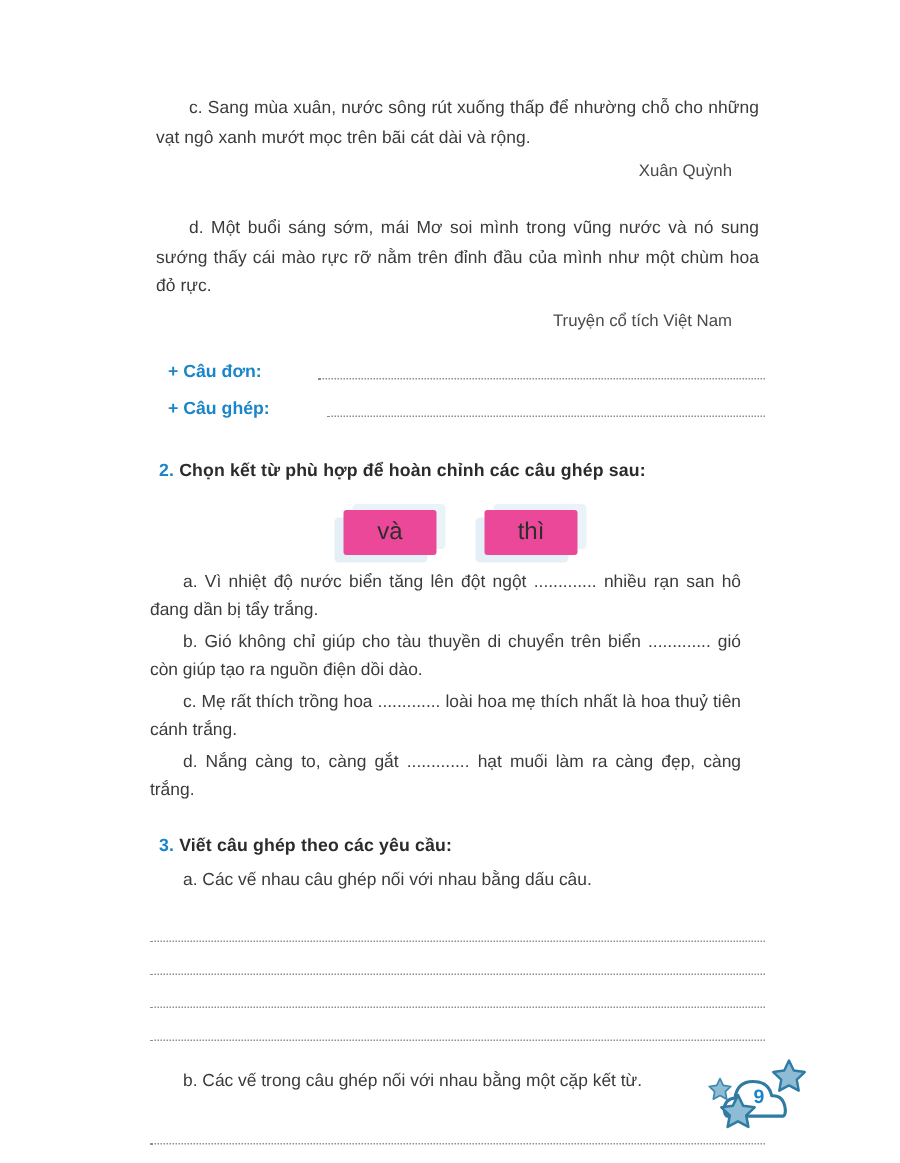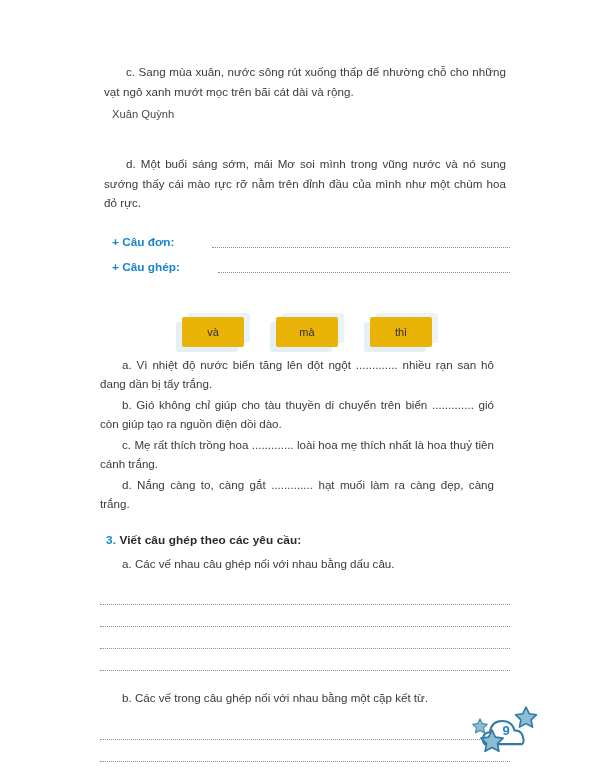--- a/index.html
+++ b/index.html
@@ -40,23 +40,23 @@
     text-indent: 22px;
     color: #3a3a3a;
     margin: 4px;
     letter-spacing: 0.05px;
   }
   .para + .attrib { margin-top: 5px; }
 
   .attrib {
     font-size: 11.2px;
     line-height: 16px;
-    text-align: left;
+    text-align: right;
     color: #4a4a4a;
-    margin: 12px;
+    margin: 0;
     padding-right: 22px;
   }
 
   .gap-a { height: 16px; }
 
   
   .fill-row {
     display: flex;
     align-items: flex-end;
     font-size: 11.6px;
@@ -129,26 +129,26 @@
     background: #e3f0f6;
     border-radius: 3px;
     opacity: 0.8;
   }
   .card {
     position: absolute;
     left: 0;
     top: 0;
     width: 62px;
     height: 30px;
-    background: #eab308;
+    background: #ec4899;
     border-radius: 2px;
     display: flex;
     align-items: center;
     justify-content: center;
-    font-size: 11px;
+    font-size: 16px;
     color: #2d2d2d;
     z-index: 3;
   }
 
   
   .item {
     font-size: 11.6px;
     line-height: 19.5px;
     text-align: justify;
     text-indent: 22px;
@@ -188,43 +188,45 @@
 <div class="page">
 
   <div class="content">
 
     <p class="para">c. Sang mùa xuân, nước sông rút xuống thấp để nhường chỗ cho những vạt ngô xanh mướt mọc trên bãi cát dài và rộng.</p>
     <p class="attrib">Xuân Quỳnh</p>
 
     <div class="gap-a"></div>
 
     <p class="para">d. Một buổi sáng sớm, mái Mơ soi mình trong vũng nước và nó sung sướng thấy cái mào rực rỡ nằm trên đỉnh đầu của mình như một chùm hoa đỏ rực.</p>
+    <p class="attrib">Truyện cổ tích Việt Nam</p>
 
     <div class="gap-a"></div>
 
     <div class="fill-row">
       <span class="fill-label">+ Câu đơn:</span>
       <span class="fill-dots"></span>
     </div>
     <div class="fill-row">
       <span class="fill-label">+ Câu ghép:</span>
       <span class="fill-dots"></span>
     </div>
 
     <div class="gap-a"></div>
 
+    <p class="ex-head">
+      <span class="ex-num">2.</span>
+      <span>Chọn kết từ phù hợp để hoàn chỉnh các câu ghép sau:</span>
+    </p>
 
     <div class="cards">
       <div class="card-wrap">
         <div class="card">và</div>
       </div>
       <div class="card-wrap">
-        <div class="card">mà</div>
-      </div>
-      <div class="card-wrap">
         <div class="card">thì</div>
       </div>
     </div>
 
     <p class="item">a. Vì nhiệt độ nước biển tăng lên đột ngột ............. nhiều rạn san hô đang dần bị tẩy trắng.</p>
     <p class="item">b. Gió không chỉ giúp cho tàu thuyền di chuyển trên biển ............. gió còn giúp tạo ra nguồn điện dồi dào.</p>
     <p class="item">c. Mẹ rất thích trồng hoa ............. loài hoa mẹ thích nhất là hoa thuỷ tiên cánh trắng.</p>
     <p class="item">d. Nắng càng to, càng gắt ............. hạt muối làm ra càng đẹp, càng trắng.</p>
 
     <div class="gap-a"></div>

